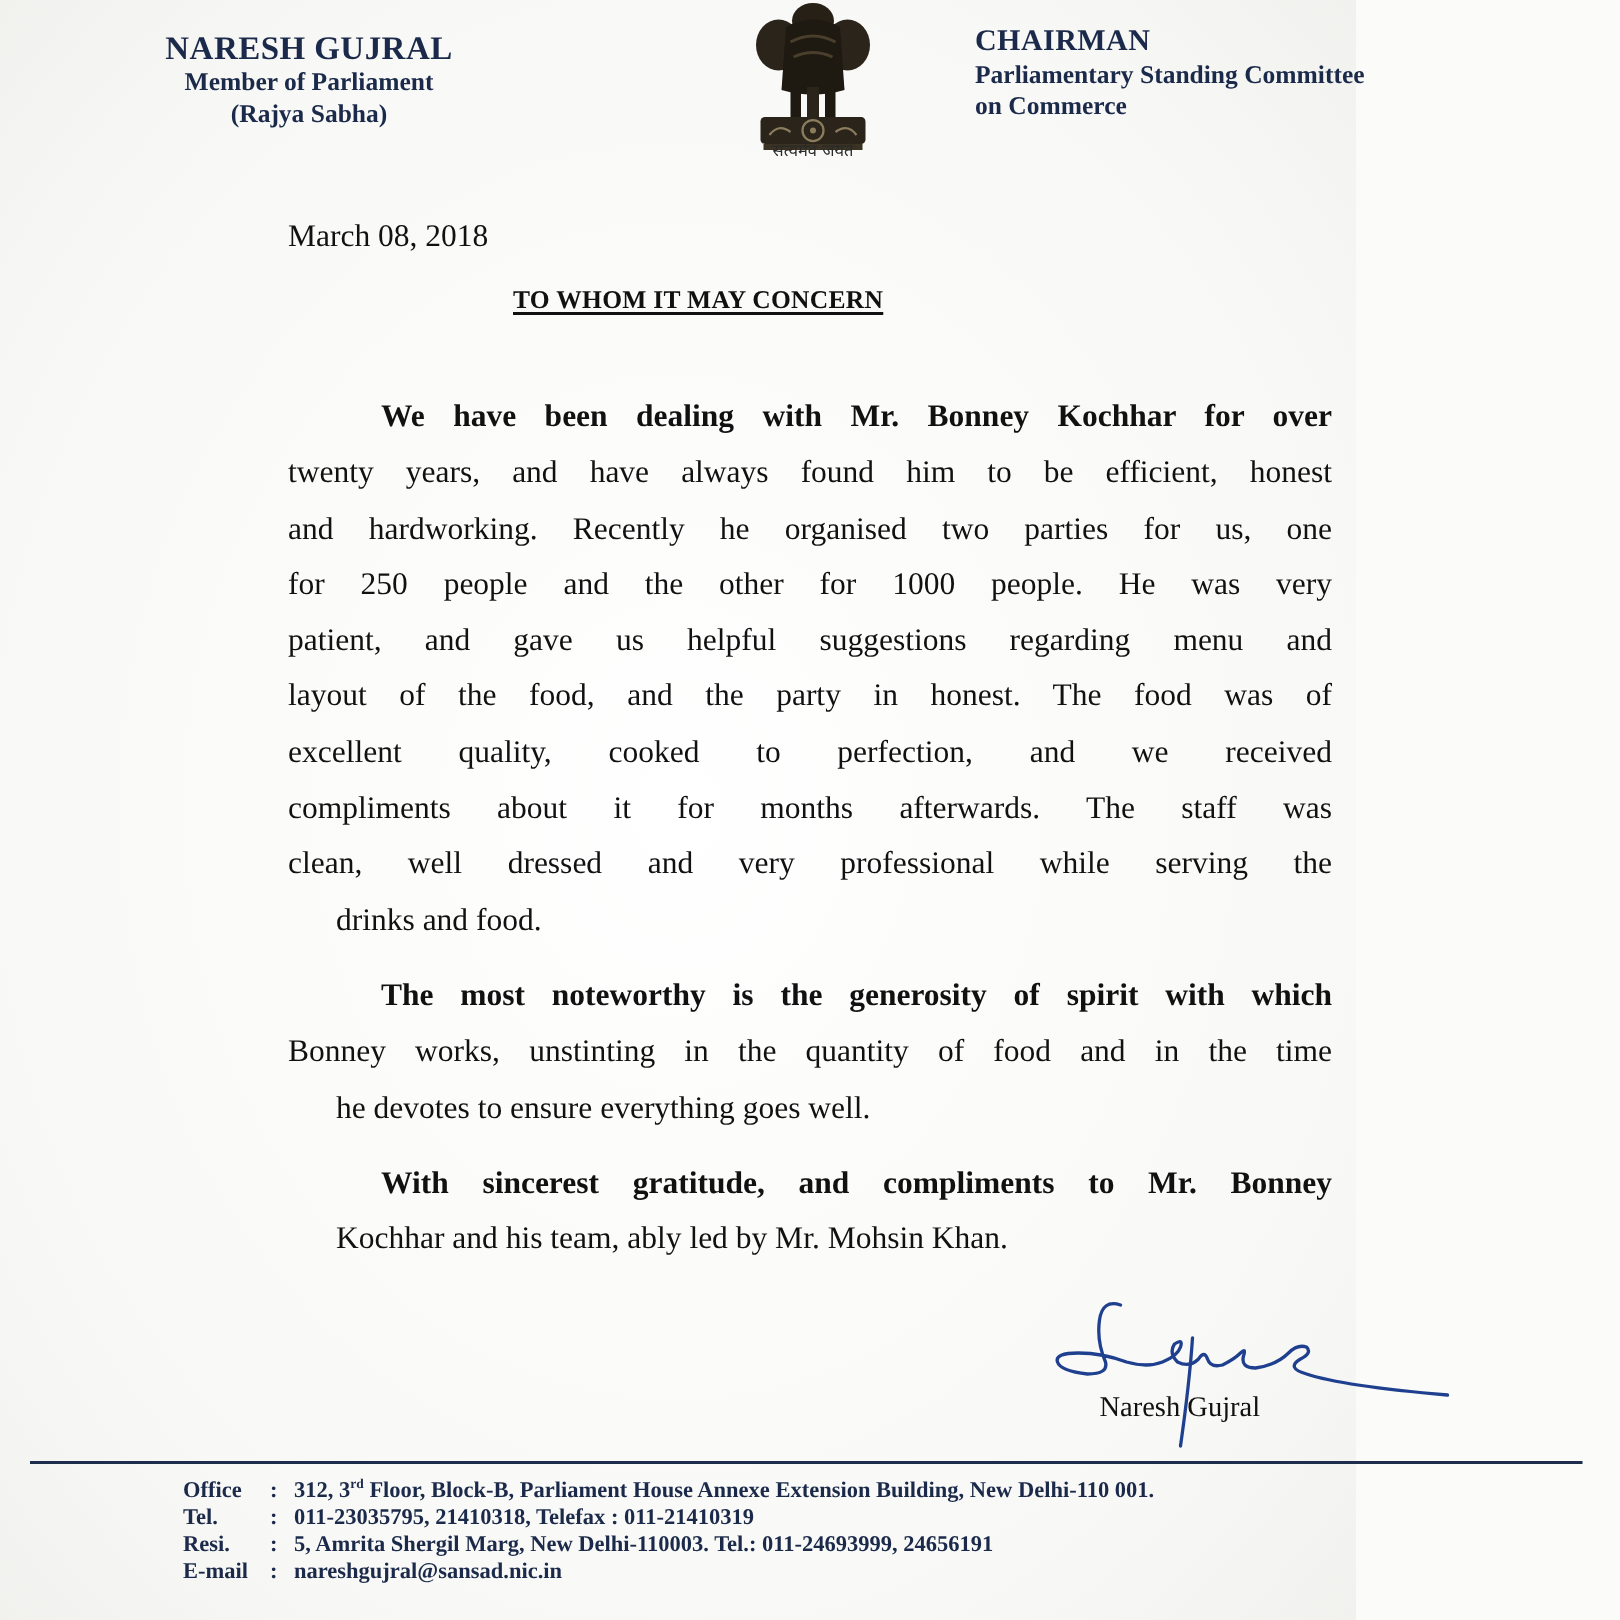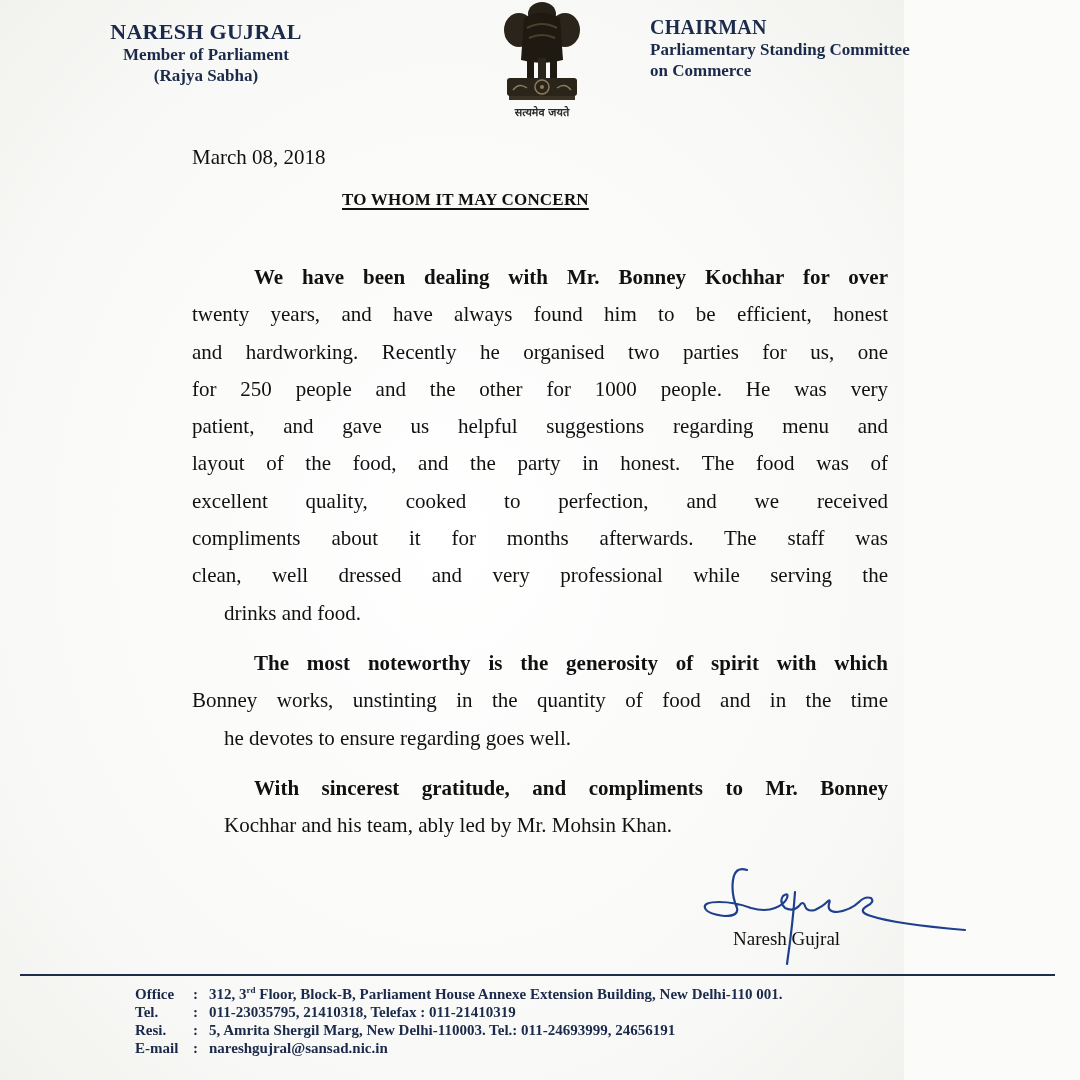--- a/index.html
+++ b/index.html
@@ -62,26 +62,26 @@
       position: absolute;
       left: 497px;
       top: 0px;
       width: 90px;
       height: 125px;
     }
     .emblem svg { display: block; }
     .motto {
       position: absolute;
       left: 497px;
-      top: 104px;
+      top: 92px;
       width: 90px;
       text-align: center;
       font-size: 11px;
       font-family: "DejaVu Sans", sans-serif;
-      font-weight: bold;
+      font-weight: normal;
       color: #2a2a2a;
     }
     
     .date {
       position: absolute;
       left: 192px;
       top: 145px;
       font-size: 21px;
     }
     .subject {
@@ -144,21 +144,20 @@
       background: #1f2d4d;
     }
     .footer {
       position: absolute;
       left: 122px;
       top: 985px;
       font-size: 15px;
       font-weight: bold;
       color: #1b2a4a;
       line-height: 18px;
-      margin-left: 13px;
     }
     .footer .row {
       display: flex;
       white-space: nowrap;
     }
     .footer .lbl {
       width: 58px;
     }
     .footer .colon {
       width: 16px;
@@ -224,21 +223,21 @@
     <span class="line">layout of the food, and the party in honest.  The food was of</span>
     <span class="line">excellent quality, cooked to perfection, and we received</span>
     <span class="line">compliments about it for months afterwards.  The staff was</span>
     <span class="line">clean, well dressed and very professional while serving the</span>
     <span class="line last">drinks and food.</span>
   </div>
 
   <div class="para p2">
     <span class="line indent">The most noteworthy is the generosity of spirit with which</span>
     <span class="line">Bonney works, unstinting in the quantity of food and in the time</span>
-    <span class="line last">he devotes to ensure regarding goes well.</span>
+    <span class="line last">he devotes to ensure everything goes well.</span>
   </div>
 
   <div class="para p3">
     <span class="line indent">With sincerest gratitude, and compliments to Mr. Bonney</span>
     <span class="line last">Kochhar and his team, ably led by Mr. Mohsin Khan.</span>
   </div>
 
   <div class="signature">
     <svg width="280" height="110" viewBox="0 0 280 110">
       <path d="M52 8 Q40 4 38 18 Q36 32 42 46 Q44 54 30 54 Q12 52 10 46 Q8 40 24 40 Q40 40 56 46 Q70 50 80 46 Q90 42 92 36 Q94 30 88 34 Q84 40 90 46 Q98 50 104 44 Q108 38 110 44 Q112 50 120 48 Q128 44 132 40 Q136 36 134 42 Q132 50 142 50 Q156 48 164 40 Q170 34 176 36 Q180 40 172 44 Q162 50 176 54 Q200 62 270 68" stroke="#1f3f8f" stroke-width="2.2" fill="none" stroke-linecap="round" stroke-linejoin="round"></path>

